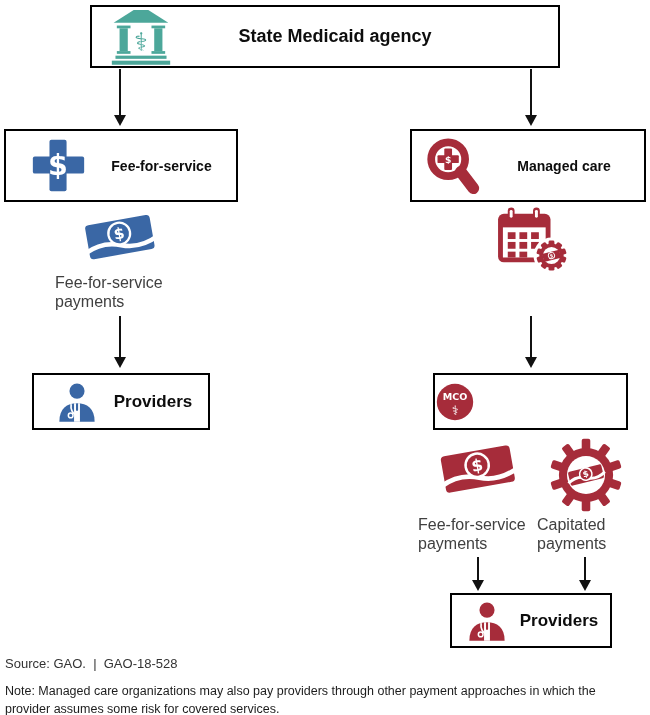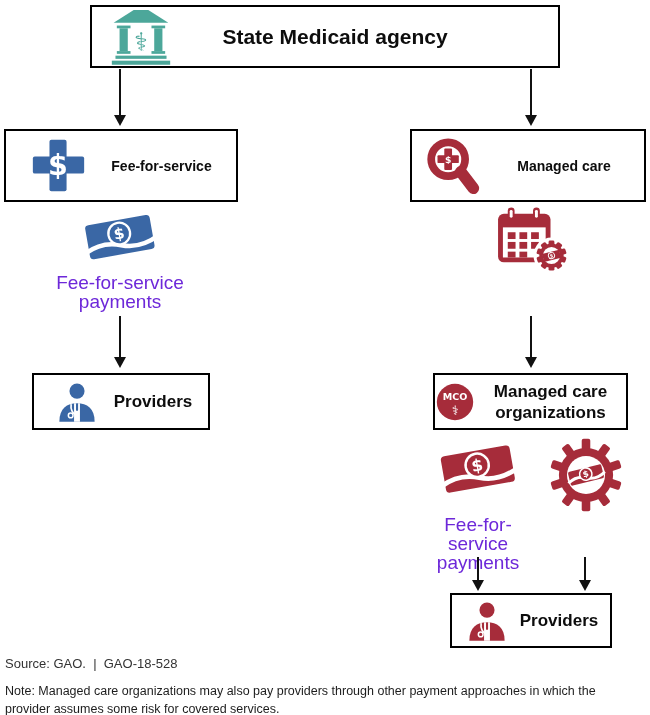--- a/index.html
+++ b/index.html
@@ -3,26 +3,26 @@
 <meta charset="utf-8">
 <style>
   :root{ --teal:#4CA79A; --blue:#3A67A5; --red:#A62C3A; --ink:#111111; }
   *{margin:0;padding:0;box-sizing:border-box;}
   body{background:#fff;font-family:"Liberation Sans","DejaVu Sans",sans-serif;color:#111;}
   .canvas{position:relative;width:650px;height:715px;background:#fff;overflow:hidden;}
 
   .node-box{position:absolute;background:#fff;border:2px solid #000;display:flex;align-items:center;}
   .node-icon{flex:0 0 auto;display:flex;align-items:center;justify-content:center;}
   .box-label{flex:1;text-align:center;font-weight:bold;color:#0d0d0d;}
-  .lbl-xl{font-size:21px;text-align:center;}
+  .lbl-xl{font-size:18px;text-align:center;}
   .lbl-lg{font-size:14px;}
   .lbl-md{font-size:17px;line-height:21px;}
 
   .float-icon{position:absolute;}
-  .caption{position:absolute;text-align:center;font-size:19px;line-height:19px;color:#6d28d9;}
+  .caption{position:absolute;font-size:16px;line-height:19px;color:#404040;}
 
   .arrow{position:absolute;width:2px;background:#111;}
   .arrow::after{content:"";position:absolute;left:50%;transform:translateX(-50%);bottom:-10px;
     width:0;height:0;border-left:6px solid transparent;border-right:6px solid transparent;
     border-top:11px solid #111;}
 
   .src-line{position:absolute;left:5px;top:656px;font-size:13px;color:#333;white-space:pre;}
   .note-line{position:absolute;left:5px;top:682px;font-size:12.5px;line-height:1.45;width:600px;color:#1d1d1d;}
 
   svg{display:block;}
@@ -151,21 +151,20 @@
   </div>
 
   <div class="node-box" style="left:433px;top:373px;width:195px;height:57px;">
     <div class="node-icon" style="margin-left:0;">
       <svg width="40" height="40" viewBox="0 0 44 44">
         <circle class="f-red" cx="22" cy="22" r="20"></circle>
         <text class="f-white" x="22" y="20" font-size="10.5" font-weight="bold" text-anchor="middle">MCO</text>
         <text class="f-white" x="22" y="36" font-size="14" text-anchor="middle">⚕</text>
       </svg>
     </div>
-    <div class="box-label lbl-md" style="padding:0 8px;">Managed care organizations</div>
   </div>
 
   <div class="float-icon" style="left:434px;top:438px;">
     <svg width="88" height="64" viewBox="0 0 90 66">
       <g transform="rotate(-10 45 33)">
         <rect class="f-red" x="9" y="13" width="72" height="38" rx="4"></rect>
         <path class="s-white" d="M5 43 Q25 33 45 41 T88 37" stroke-width="5" fill="none"></path>
         <circle class="f-red s-white" cx="45" cy="28" r="12" stroke-width="2.5"></circle>
         <text class="f-white" x="45" y="34" font-size="17" font-weight="bold" text-anchor="middle">$</text>
       </g>
@@ -189,20 +188,21 @@
       <circle class="f-white" cx="41" cy="41" r="20"></circle>
       <g transform="rotate(-14 41 41)">
         <rect class="f-red" x="23" y="33.5" width="36" height="15" rx="2"></rect>
         <path class="s-white" d="M21 45 Q31 39 41 44 T61 42.5" stroke-width="3" fill="none"></path>
         <circle class="f-red s-white" cx="41" cy="40" r="6.5" stroke-width="1.6"></circle>
         <text class="f-white" x="41" y="43" font-size="9" font-weight="bold" text-anchor="middle">$</text>
       </g>
     </svg>
   </div>
   <div class="caption" style="left:418px;top:515px;width:120px;">Fee-for-service payments</div>
+  <div class="caption" style="left:537px;top:515px;width:96px;">Capitated payments</div>
 
   <div class="arrow" style="left:477px;top:557px;height:24px;"></div>
   <div class="arrow" style="left:584px;top:557px;height:24px;"></div>
 
   <div class="node-box" style="left:450px;top:593px;width:162px;height:55px;">
     <div class="node-icon" style="margin-left:14px;">
       <svg width="42" height="40" viewBox="0 0 50 47">
         <circle class="f-red" cx="25" cy="10.5" r="9"></circle>
         <path class="f-red" d="M4 47 C4 31 13 25 25 25 C37 25 46 31 46 47 Z"></path>
         <rect class="f-white" x="21.5" y="25" width="7" height="22"></rect>

